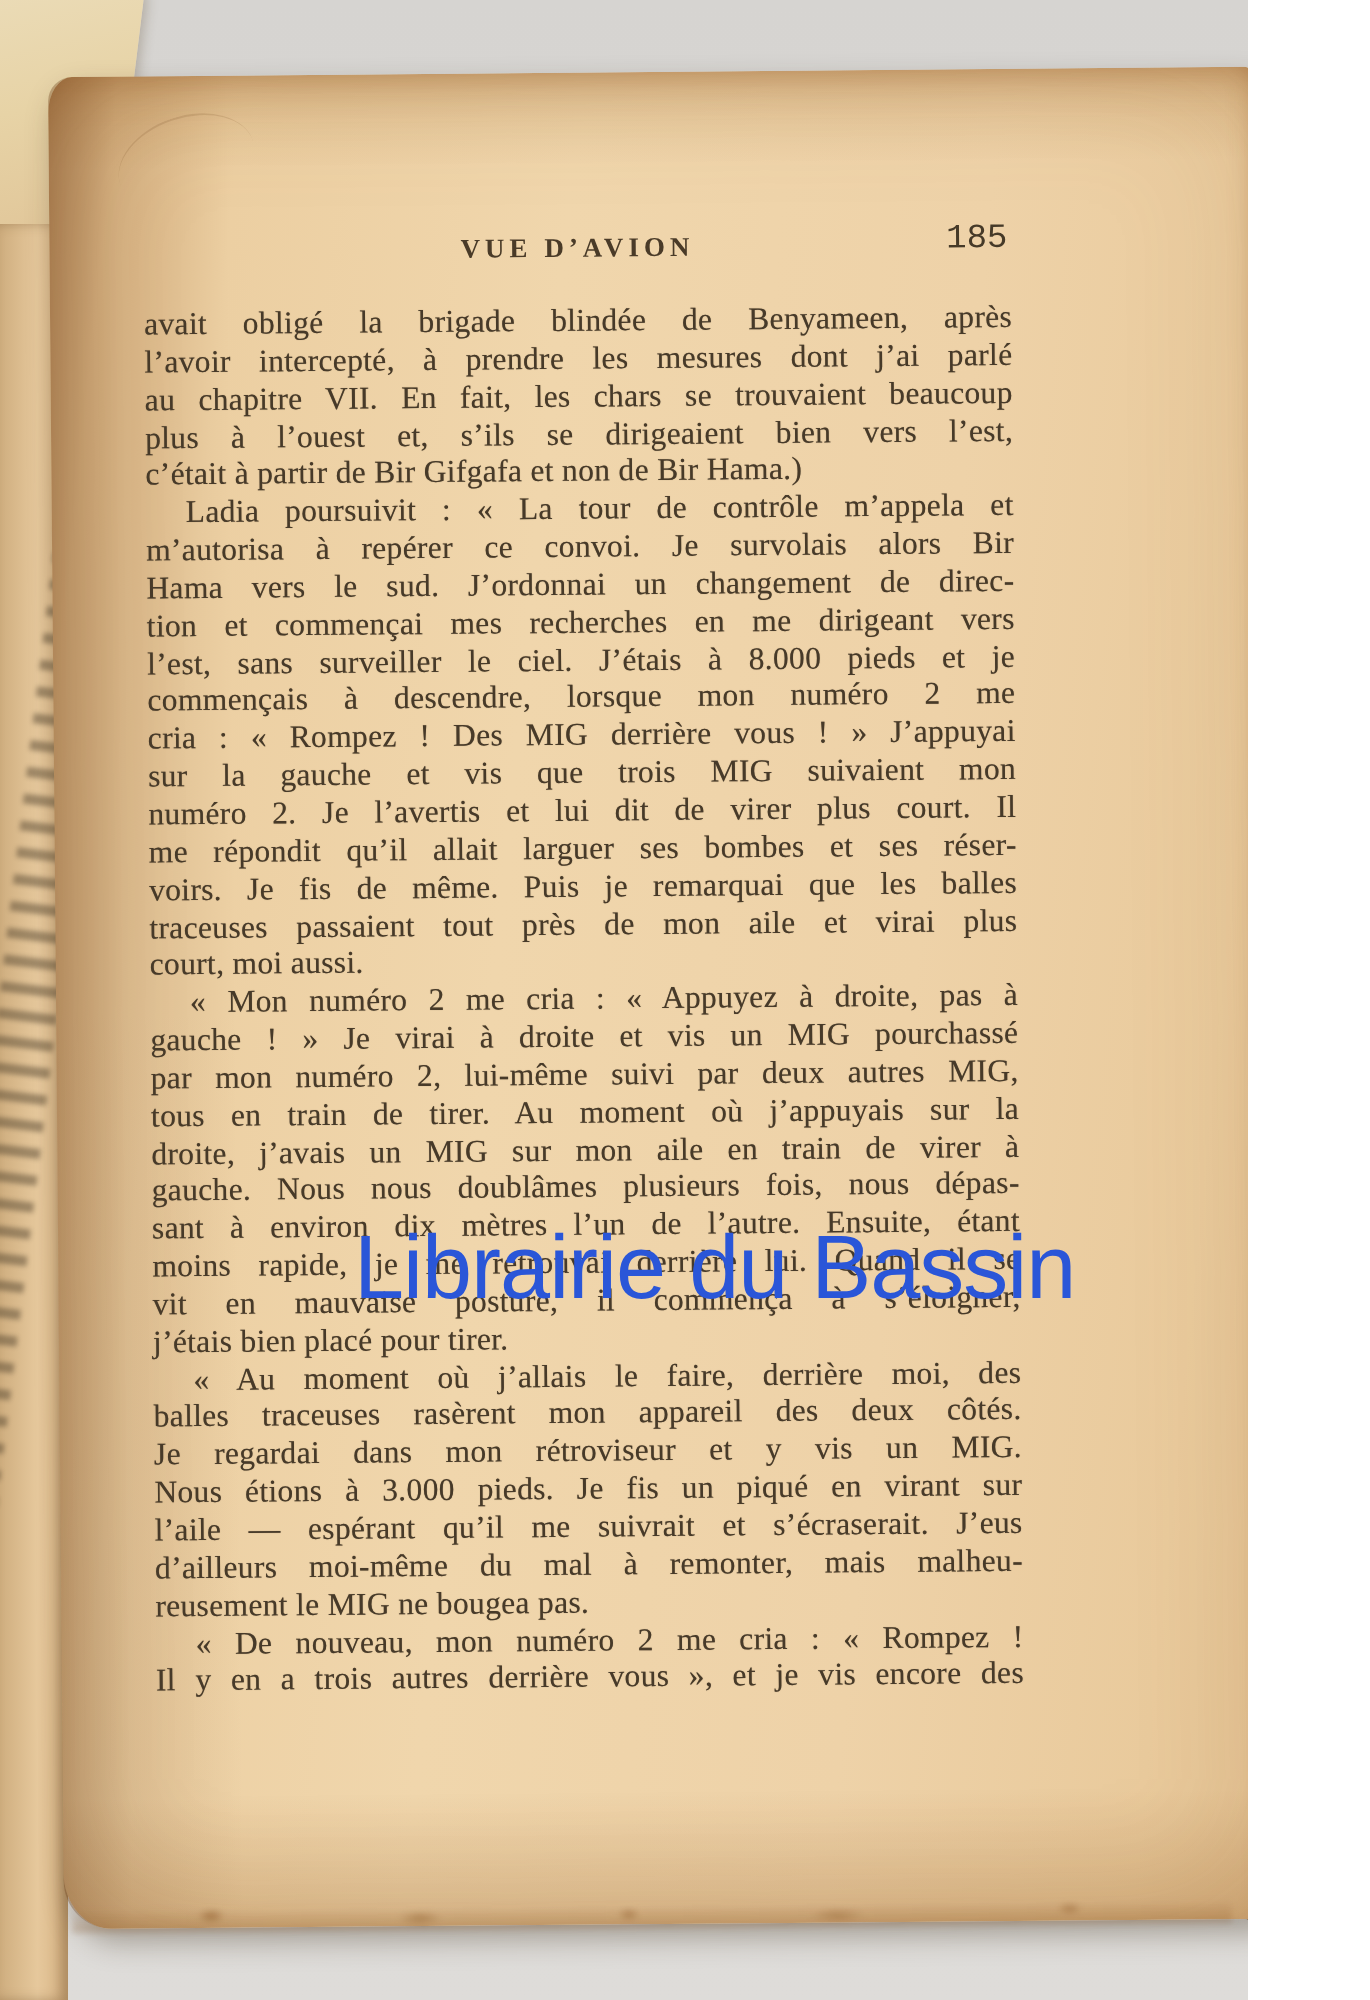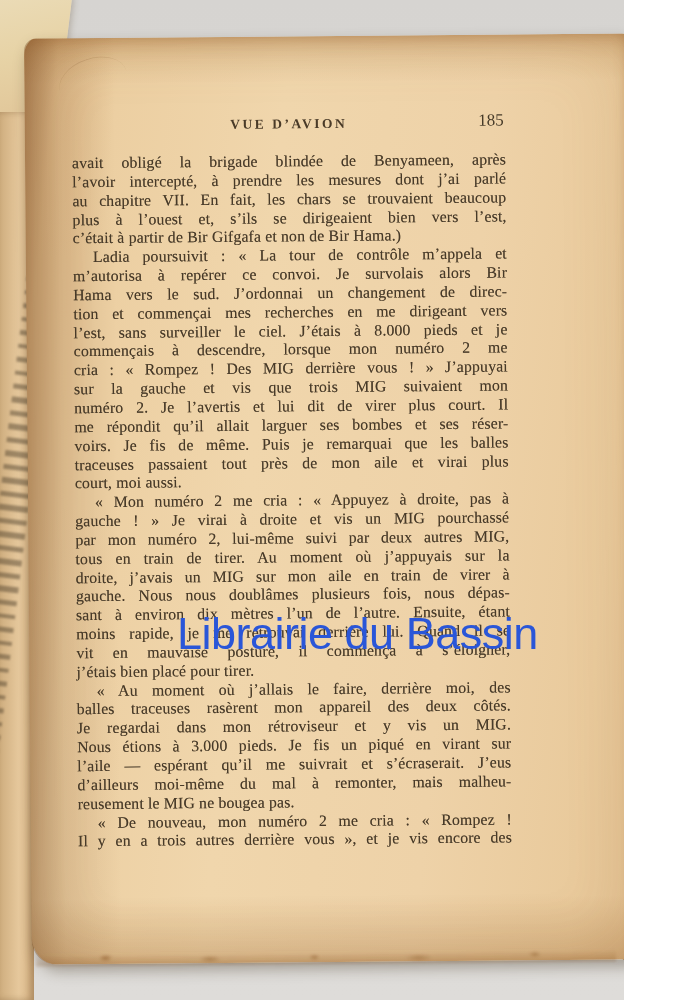--- a/index.html
+++ b/index.html
@@ -63,21 +63,21 @@
       linear-gradient(180deg, transparent 40%, rgba(130,75,25,.22) 90%);}
   .crease{position:absolute;left:34px;top:20px;width:70px;height:46px;
     border-top:1px solid rgba(120,80,40,.35);border-radius:50% 50% 0 0;
     transform:rotate(-18deg);opacity:.5;}
 
   
   .print-area{position:absolute;left:47px;top:76px;width:434px;color:#453728;}
   .running-head{position:relative;height:40px;}
   .head-title{position:absolute;left:0;right:0;top:4px;text-align:center;
     font-size:13.5px;font-weight:bold;letter-spacing:2.5px;color:#4a3b28;}
-  .head-page{position:absolute;right:2px;top:0;font-size:17px;color:#463a28;}
+  .head-page{position:absolute;right:2px;top:0;font-size:17px;color:#463a28;font-family:Liberation Mono, monospace;}
   .page-body{margin-top:0;}
   .line{font-size:15.8px;line-height:18.85px;letter-spacing:.15px;
     text-align:justify;text-align-last:justify;white-space:normal;
     color:#473a29;text-shadow:0 0 .4px rgba(70,55,35,.55);}
   .line.last{text-align-last:left;}
   .line.indent{padding-left:20px;}
 
   
   .watermark{position:absolute;left:177px;top:608px;width:420px;
     font-family:"Liberation Sans", sans-serif;font-size:45px;font-weight:400;

